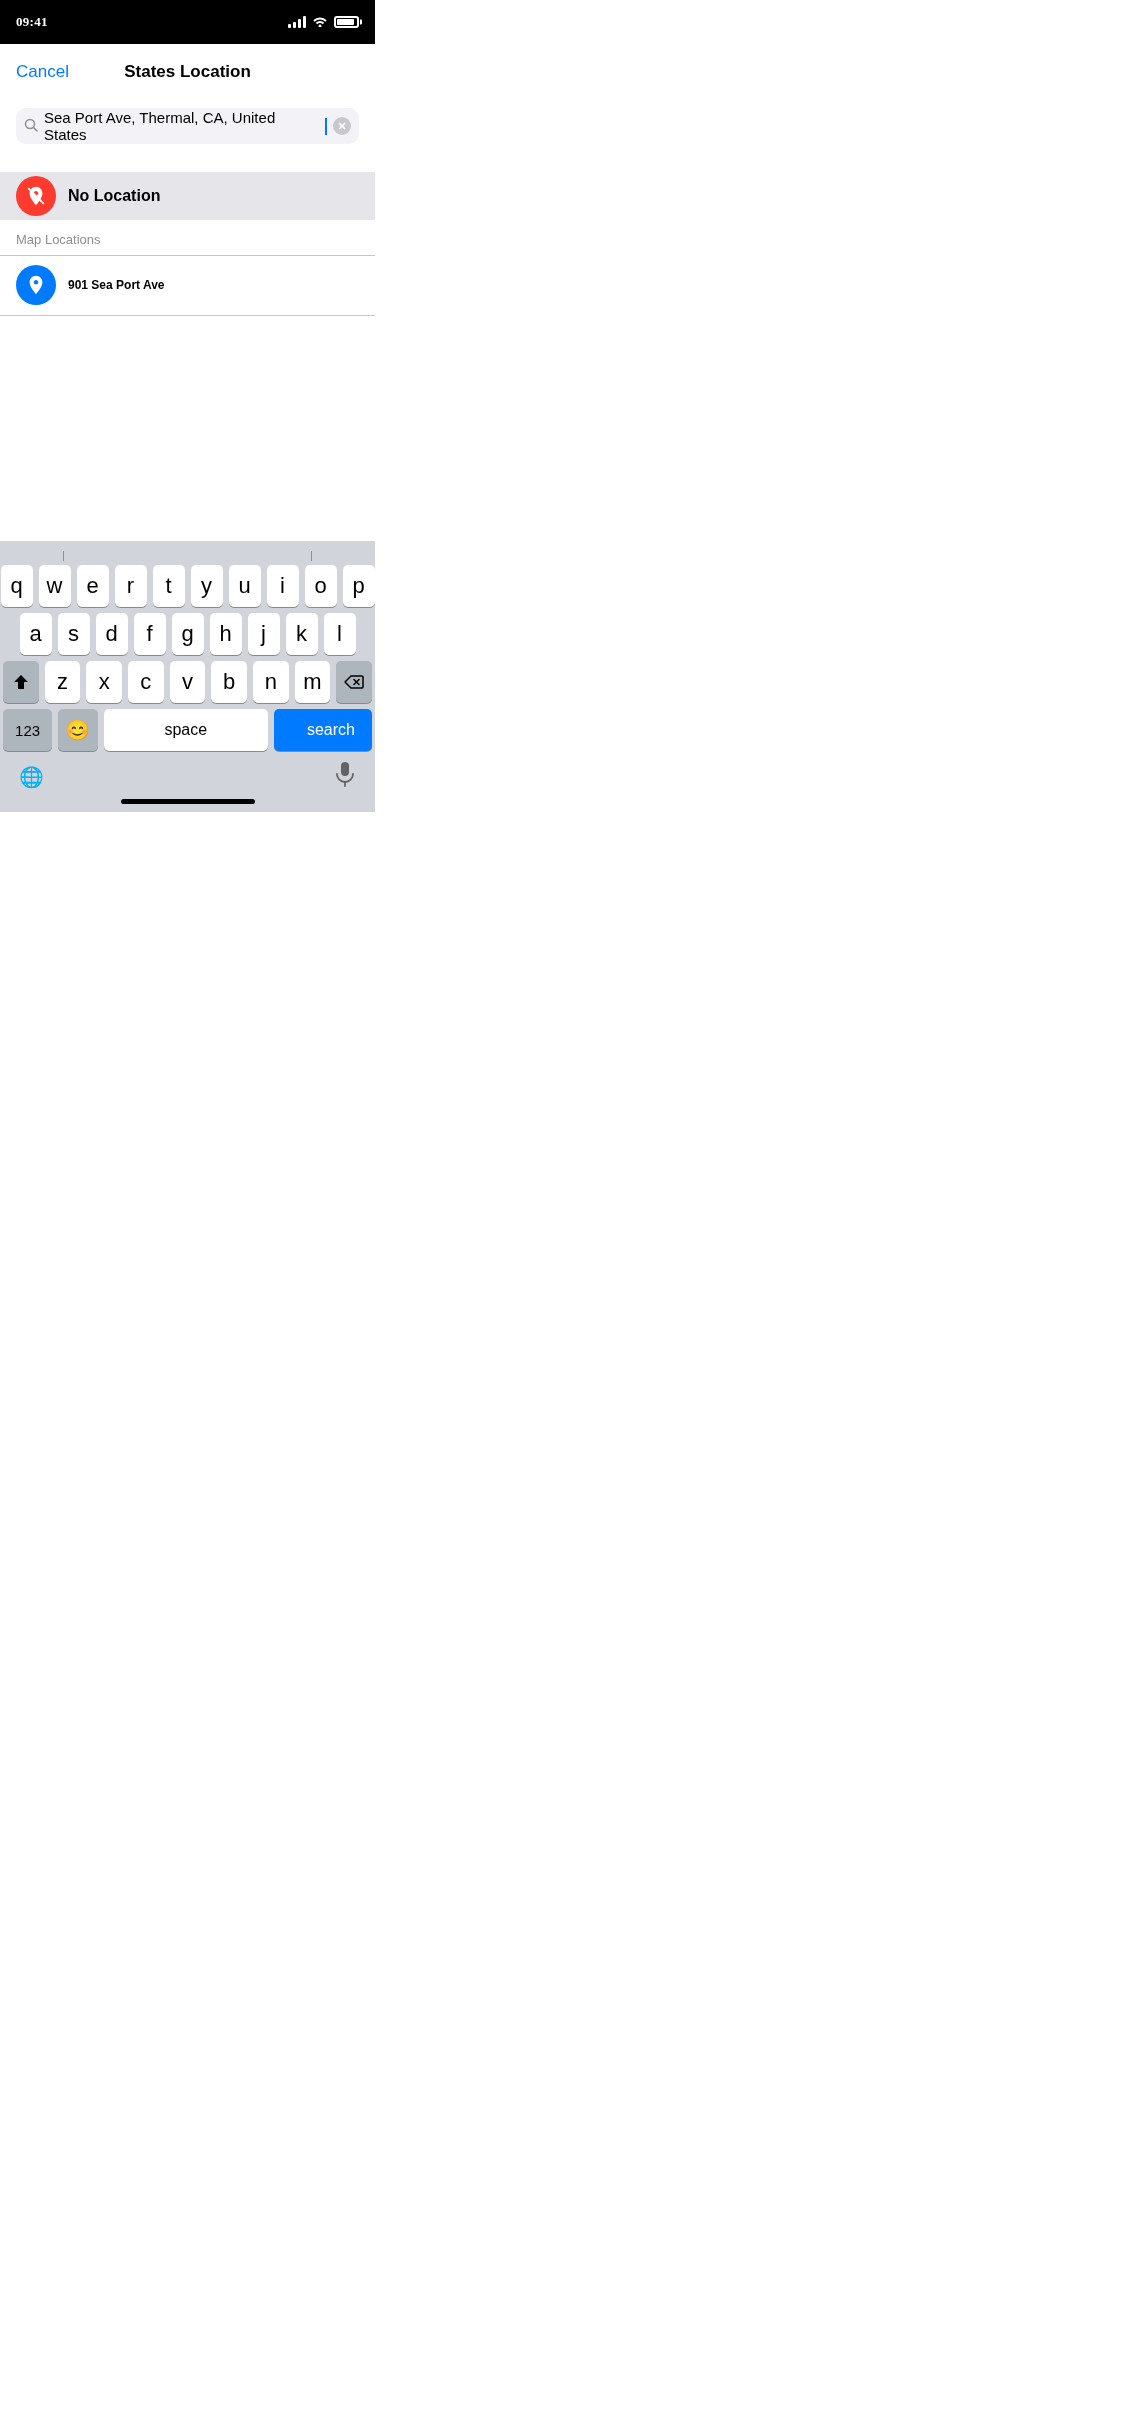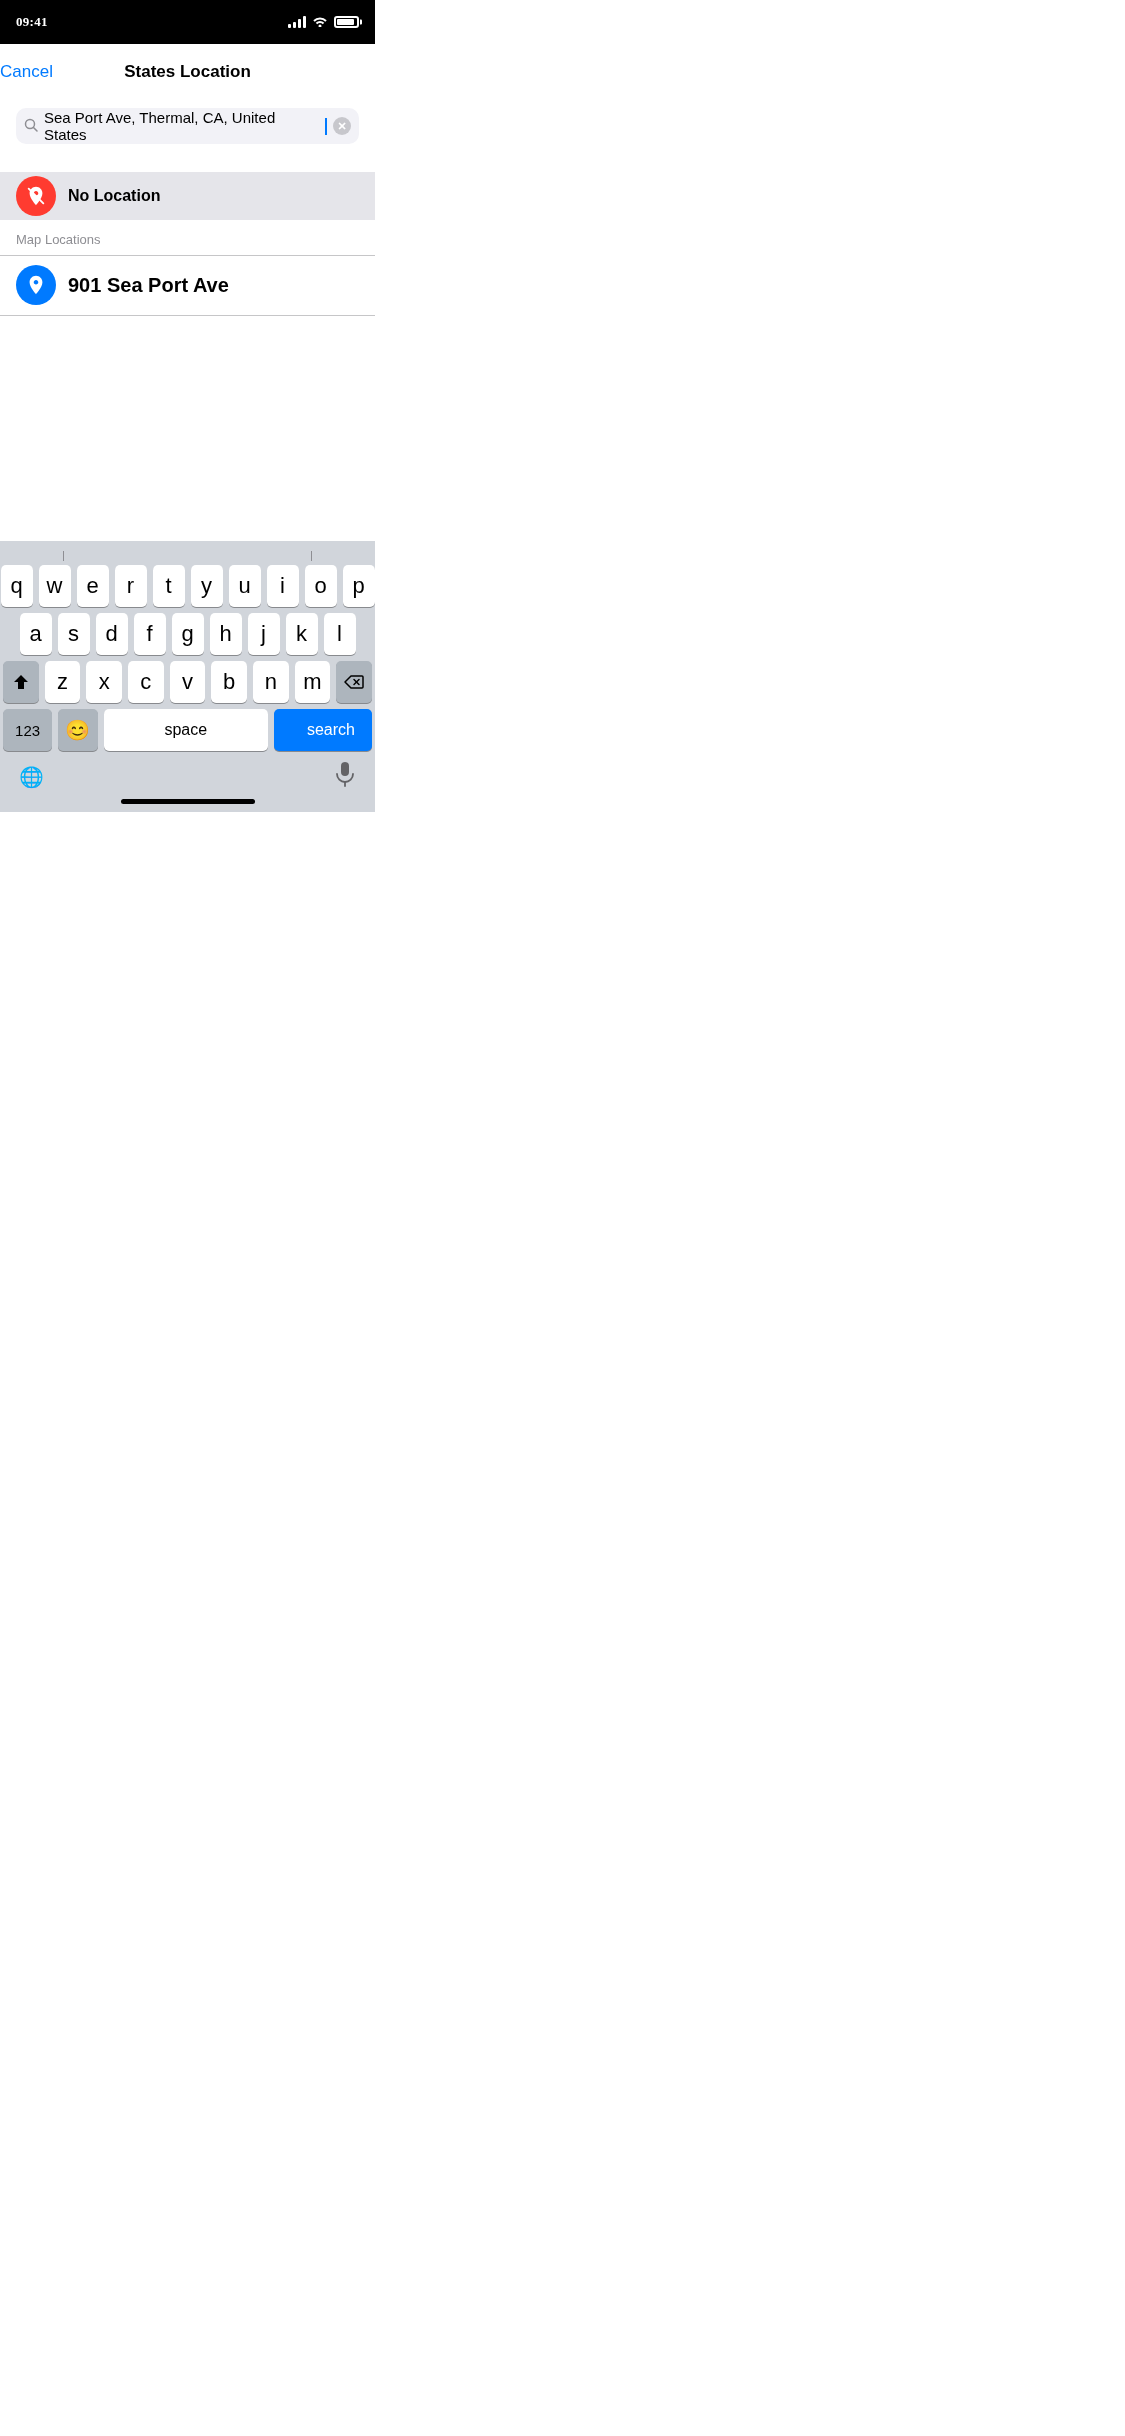--- a/index.html
+++ b/index.html
@@ -82,21 +82,21 @@
       background: #fff;
       height: 56px;
       display: flex;
       align-items: center;
       justify-content: center;
       position: relative;
       border-bottom: none;
     }
     .nav-cancel {
       position: absolute;
-      left: 0;
+      left: 16px;
       font-size: 17px;
       color: #007AFF;
       cursor: pointer;
       font-weight: 400;
     }
     .nav-title {
       font-size: 17px;
       font-weight: 700;
       color: #000;
     }
@@ -220,21 +220,21 @@
       align-items: center;
       justify-content: center;
       flex-shrink: 0;
     }
     .location-pin-icon svg {
       width: 22px;
       height: 22px;
       fill: #fff;
     }
     .location-address {
-      font-size: 20px;
+      font-size: 12px;
       font-weight: 600;
       color: #000;
     }
 
     
     .content-area {
       flex: 1;
       background: #fff;
       height: calc(812px - 44px - 56px - 56px - 56px - 56px - 216px);
     }

